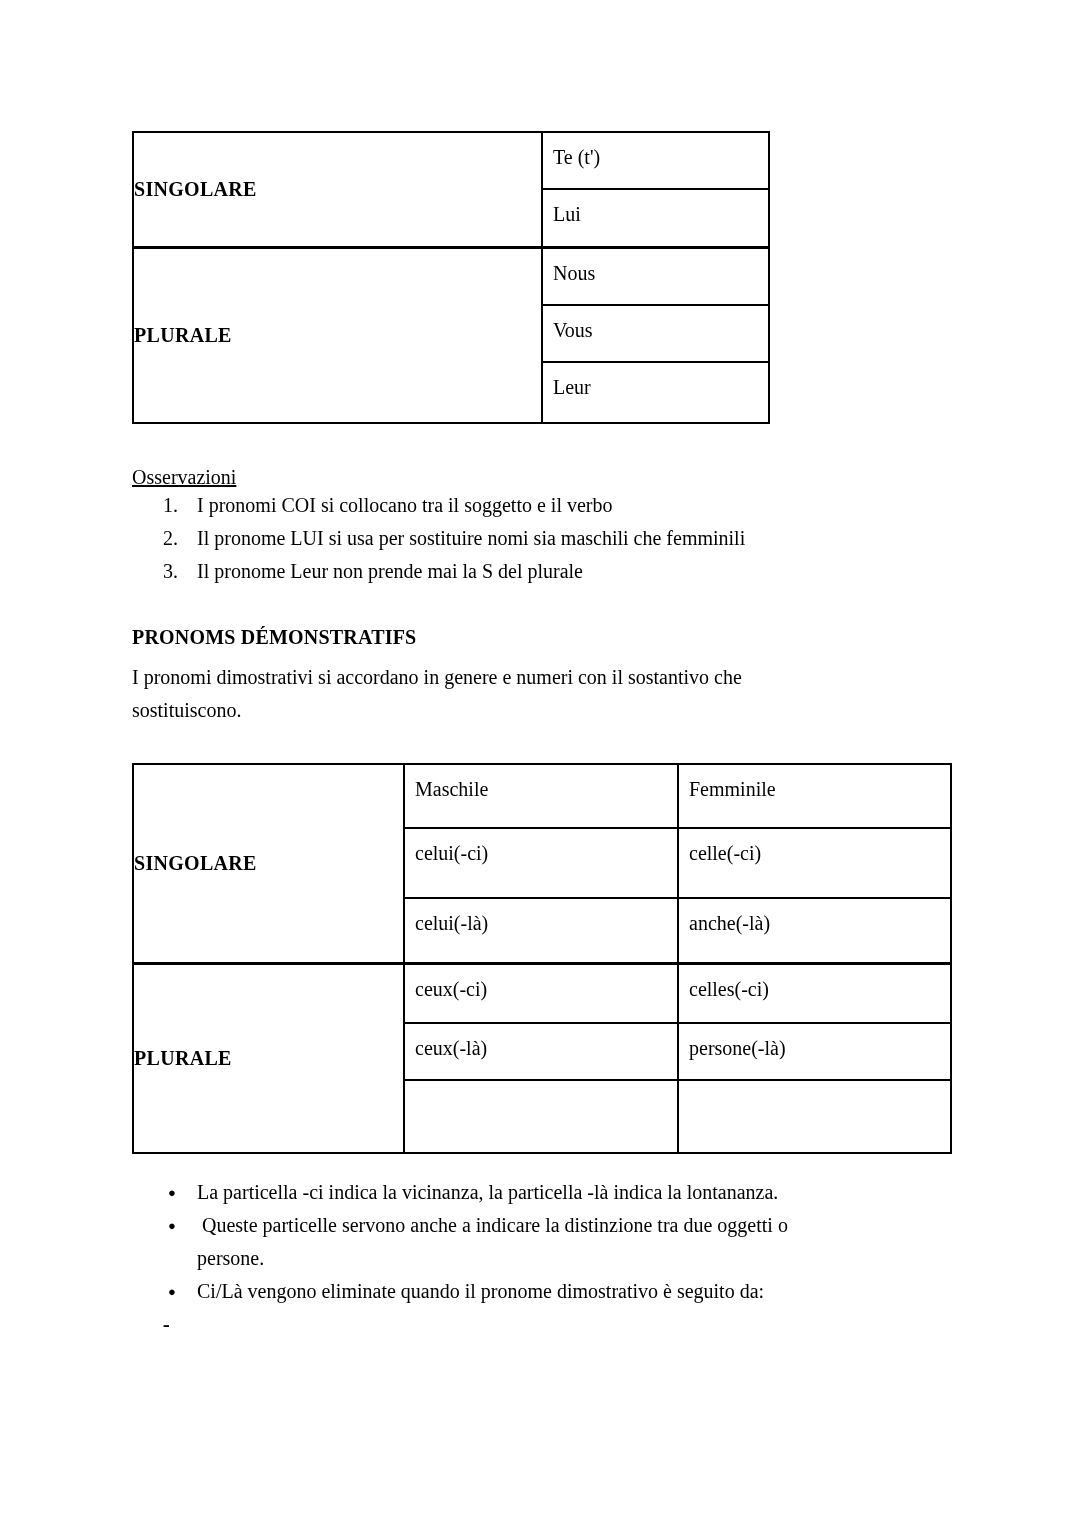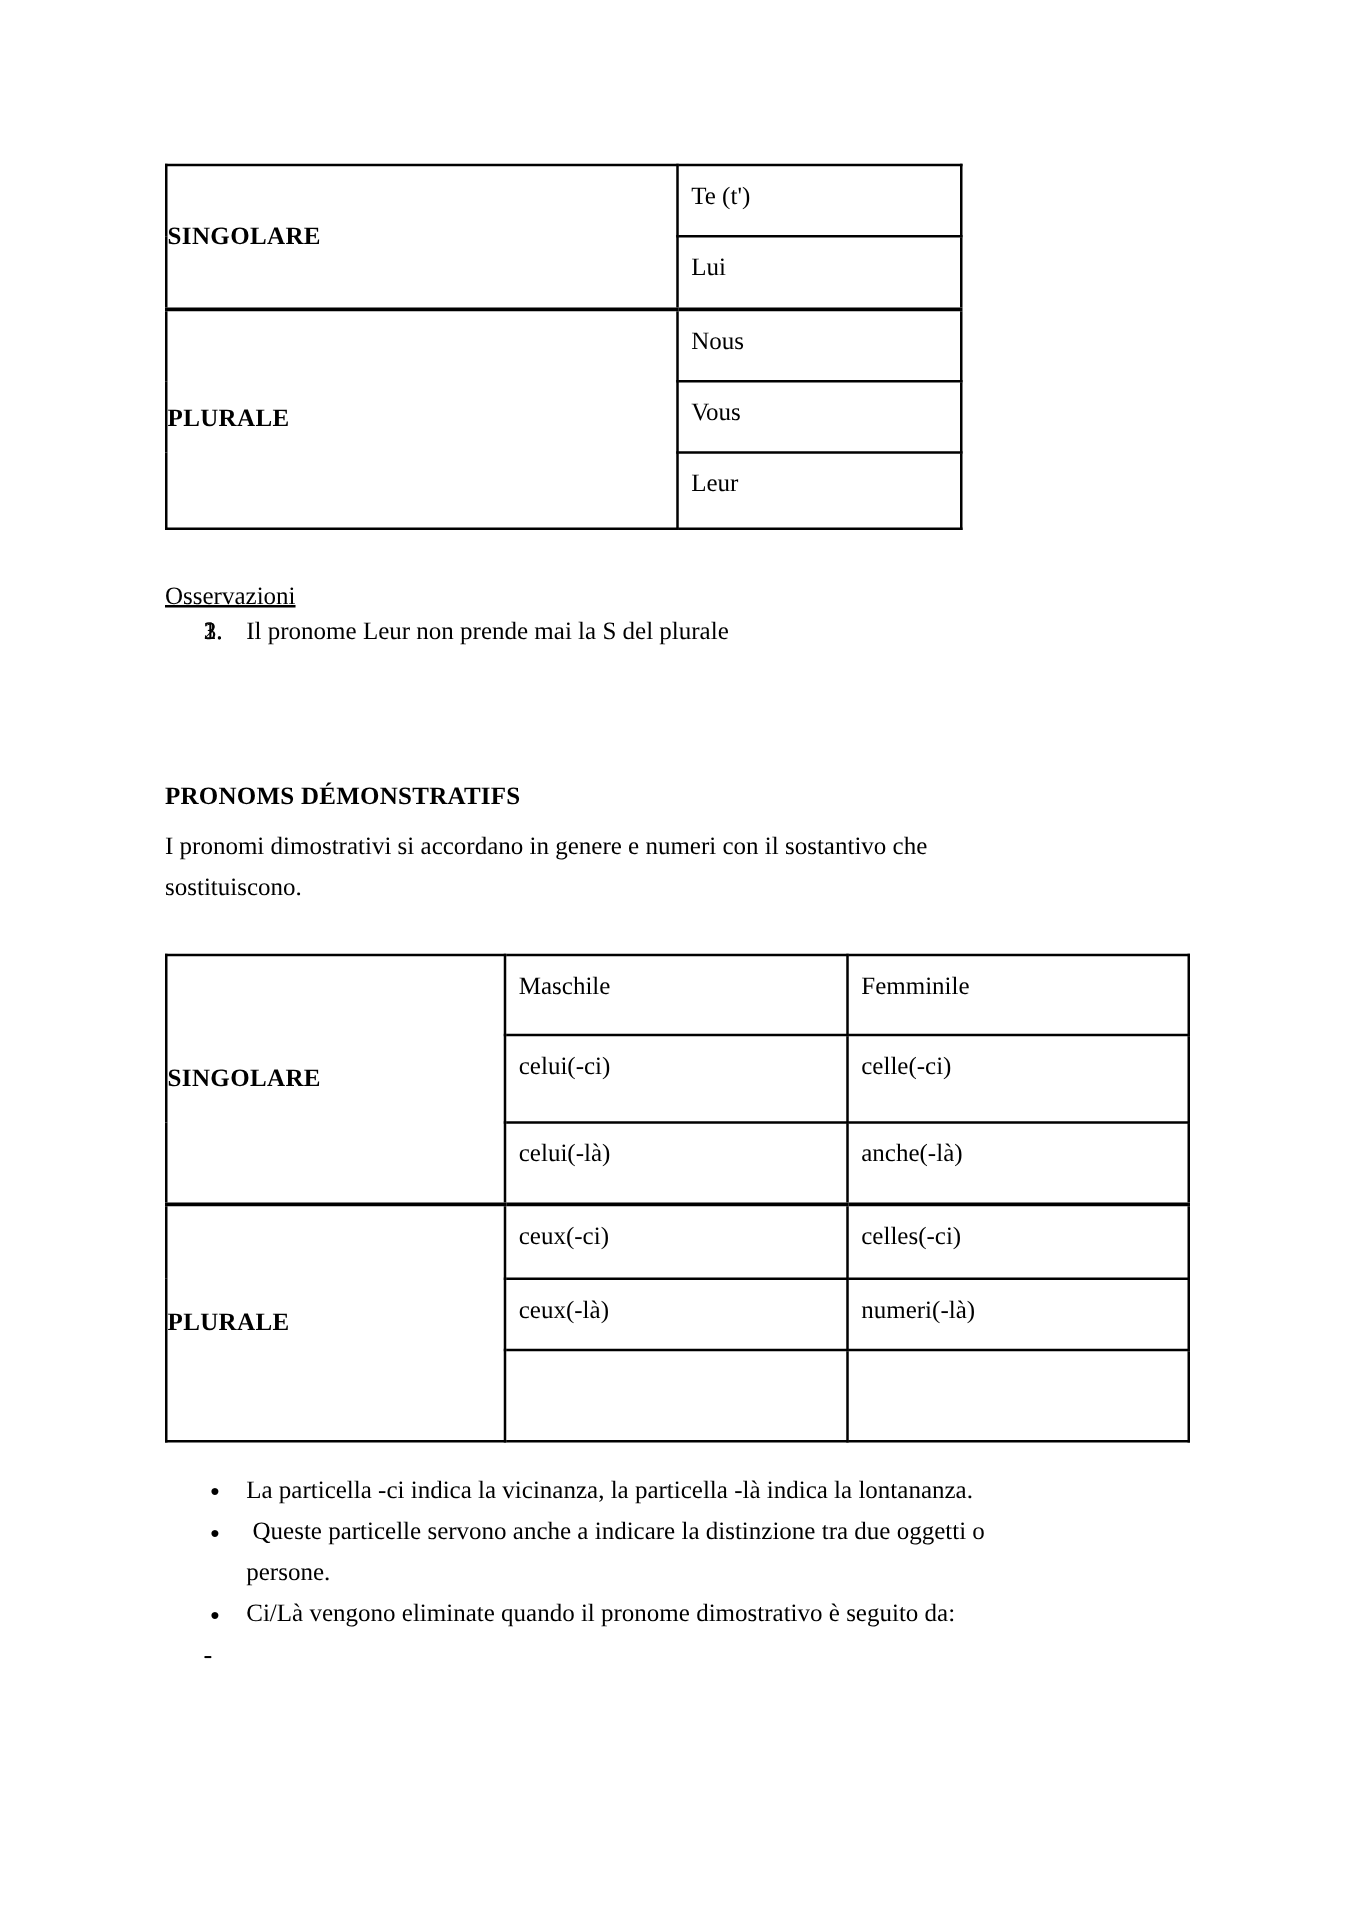--- a/index.html
+++ b/index.html
@@ -62,23 +62,25 @@
         <td class="val">Leur</td>
       </tr>
     </tbody>
   </table>
 
   <div class="abs" id="osservazioni-heading">Osservazioni</div>
 
   <div class="abs" id="osservazioni-list">
     <div class="li">
       <span class="marker num-marker">1.</span>
+      <span class="text">I pronomi COI si collocano tra il soggetto e il verbo</span>
     </div>
     <div class="li">
       <span class="marker num-marker">2.</span>
+      <span class="text">Il pronome LUI si usa per sostituire nomi sia maschili che femminili</span>
     </div>
     <div class="li">
       <span class="marker num-marker">3.</span>
       <span class="text">Il pronome Leur non prende mai la S del plurale</span>
     </div>
   </div>
 
   <div class="abs" id="pronoms-heading">PRONOMS DÉMONSTRATIFS</div>
 
   <div class="abs" id="pronoms-intro">I pronomi dimostrativi si accordano in genere e numeri con il sostantivo che
@@ -104,21 +106,21 @@
         <td class="val">celui(-là)</td>
         <td class="val">anche(-là)</td>
       </tr>
       <tr class="thick" style="height:60px">
         <td class="label" rowspan="3">PLURALE</td>
         <td class="val">ceux(-ci)</td>
         <td class="val">celles(-ci)</td>
       </tr>
       <tr style="height:57px">
         <td class="val">ceux(-là)</td>
-        <td class="val">numeri(-là)</td>
+        <td class="val">persone(-là)</td>
       </tr>
       <tr style="height:73px">
         <td class="val"></td>
         <td class="val"></td>
       </tr>
     </tbody>
   </table>
 
   <div class="abs" id="notes">
     <div class="li">

